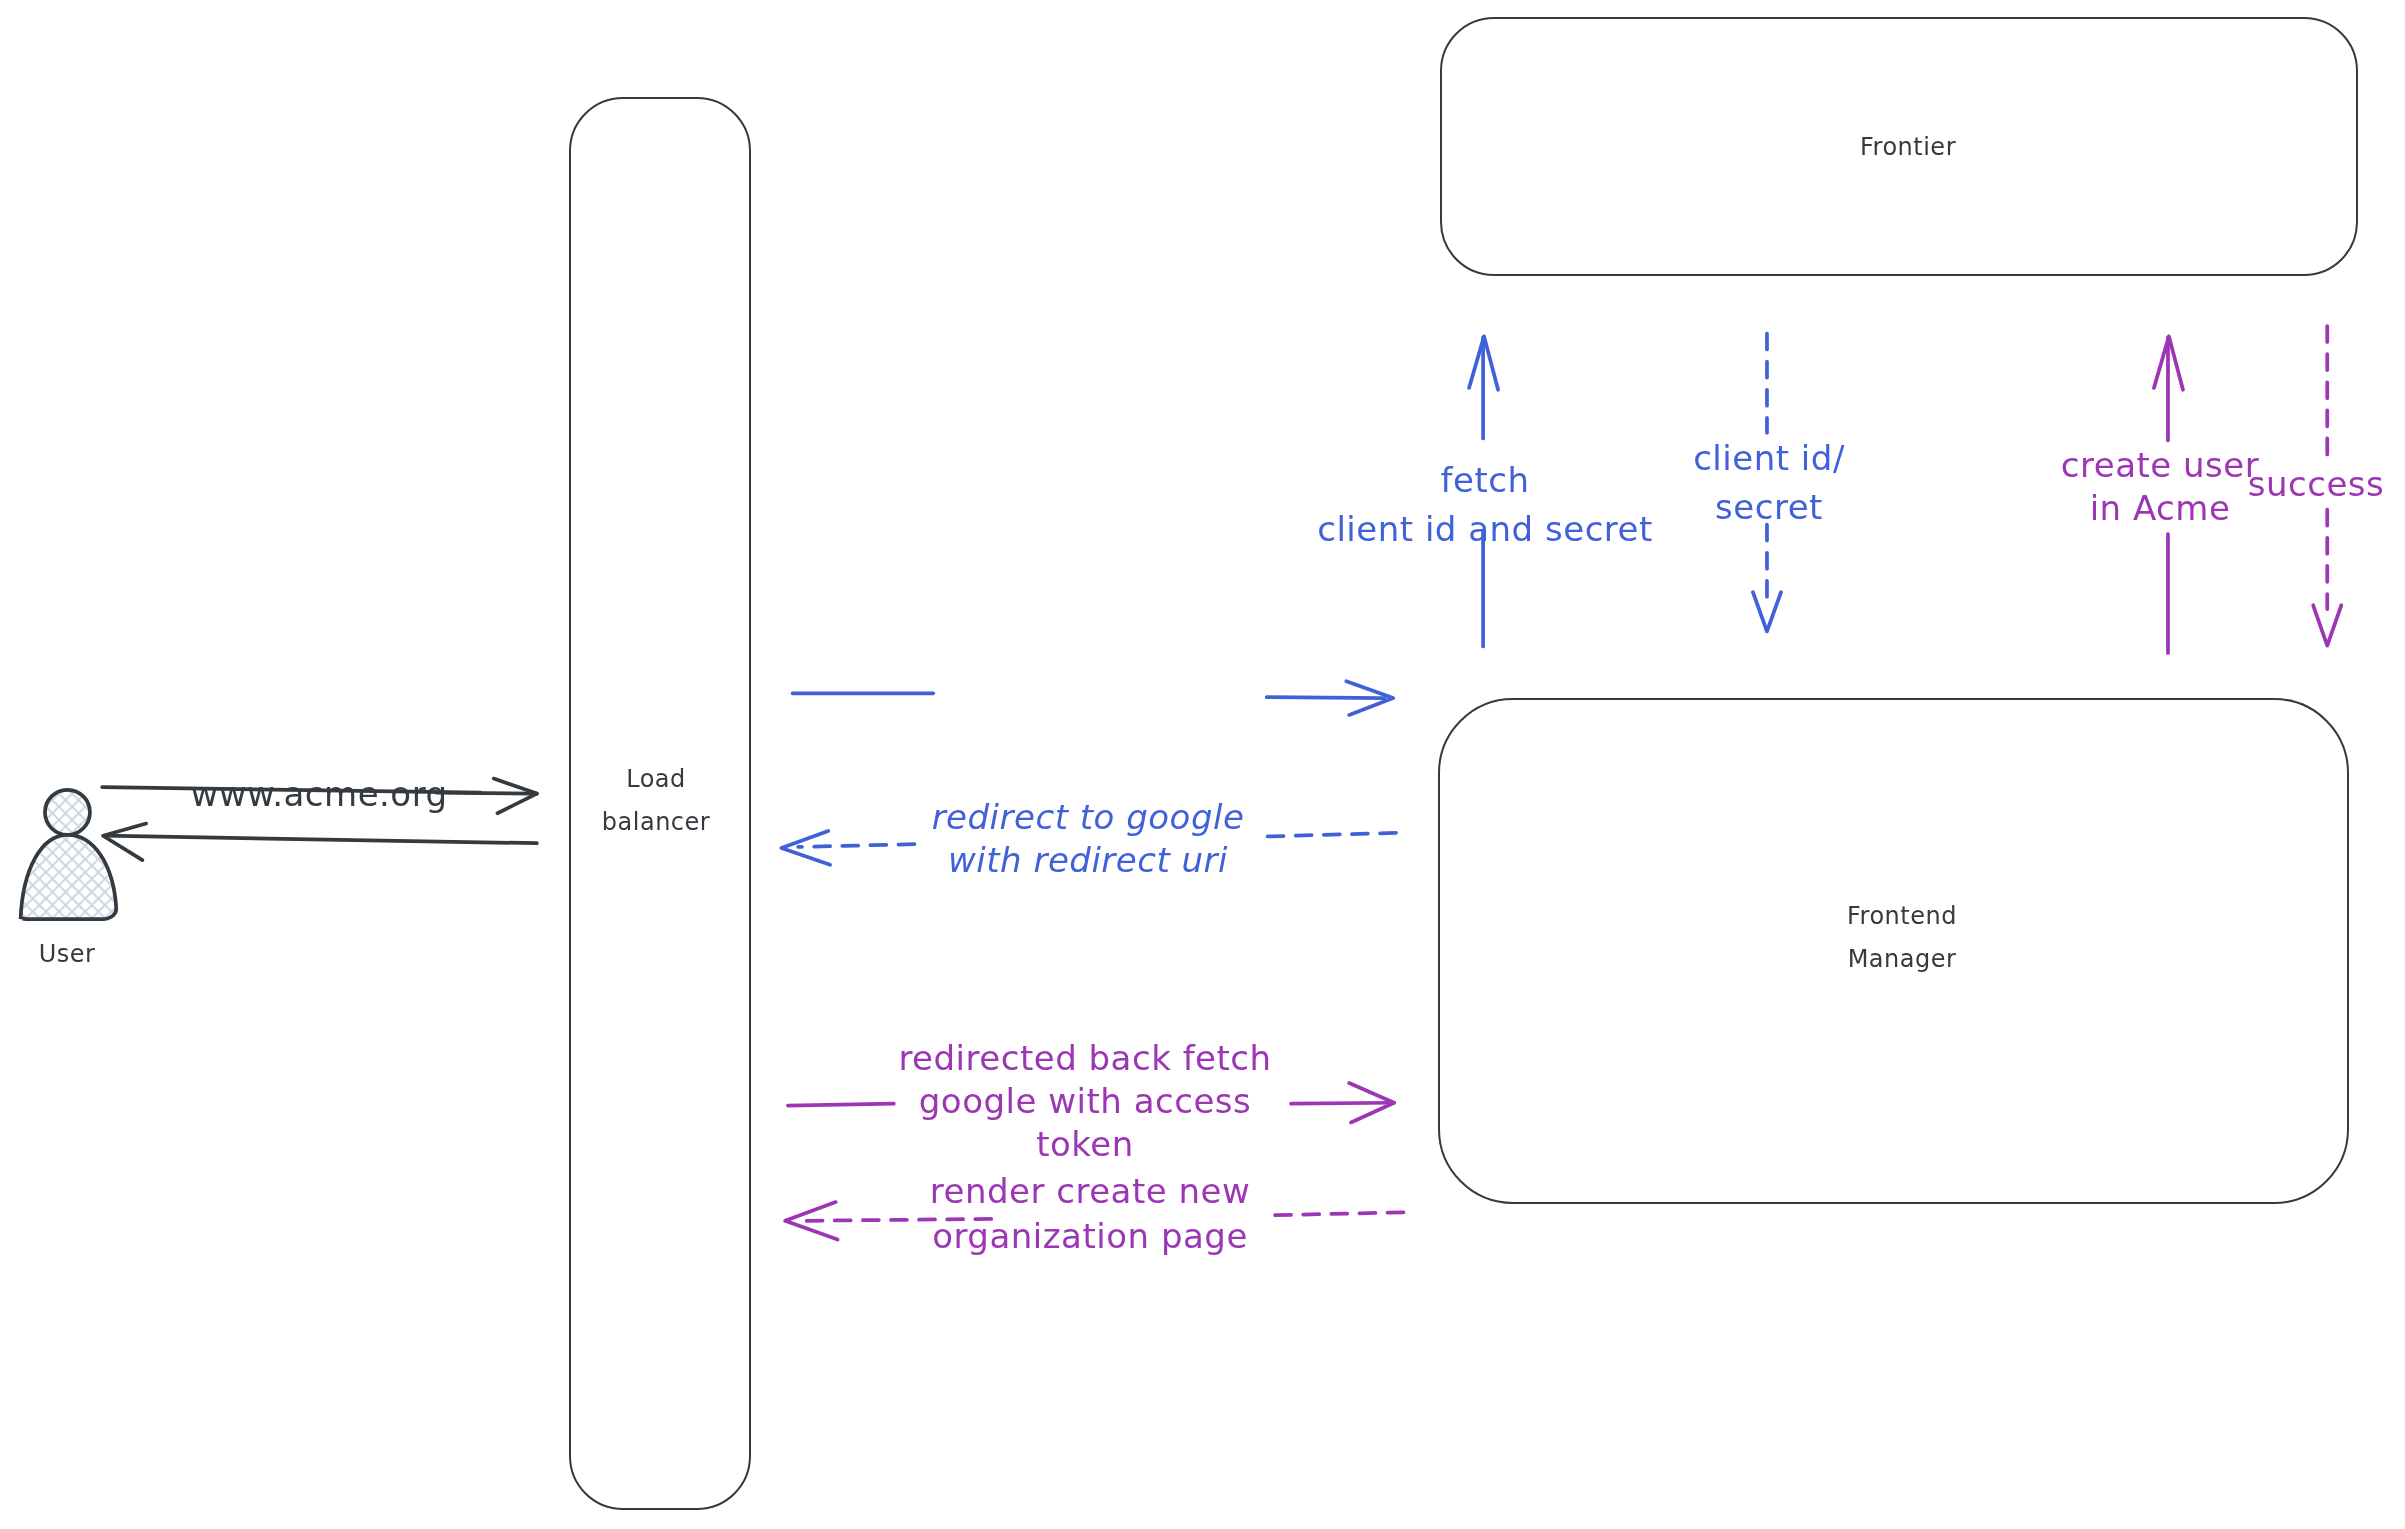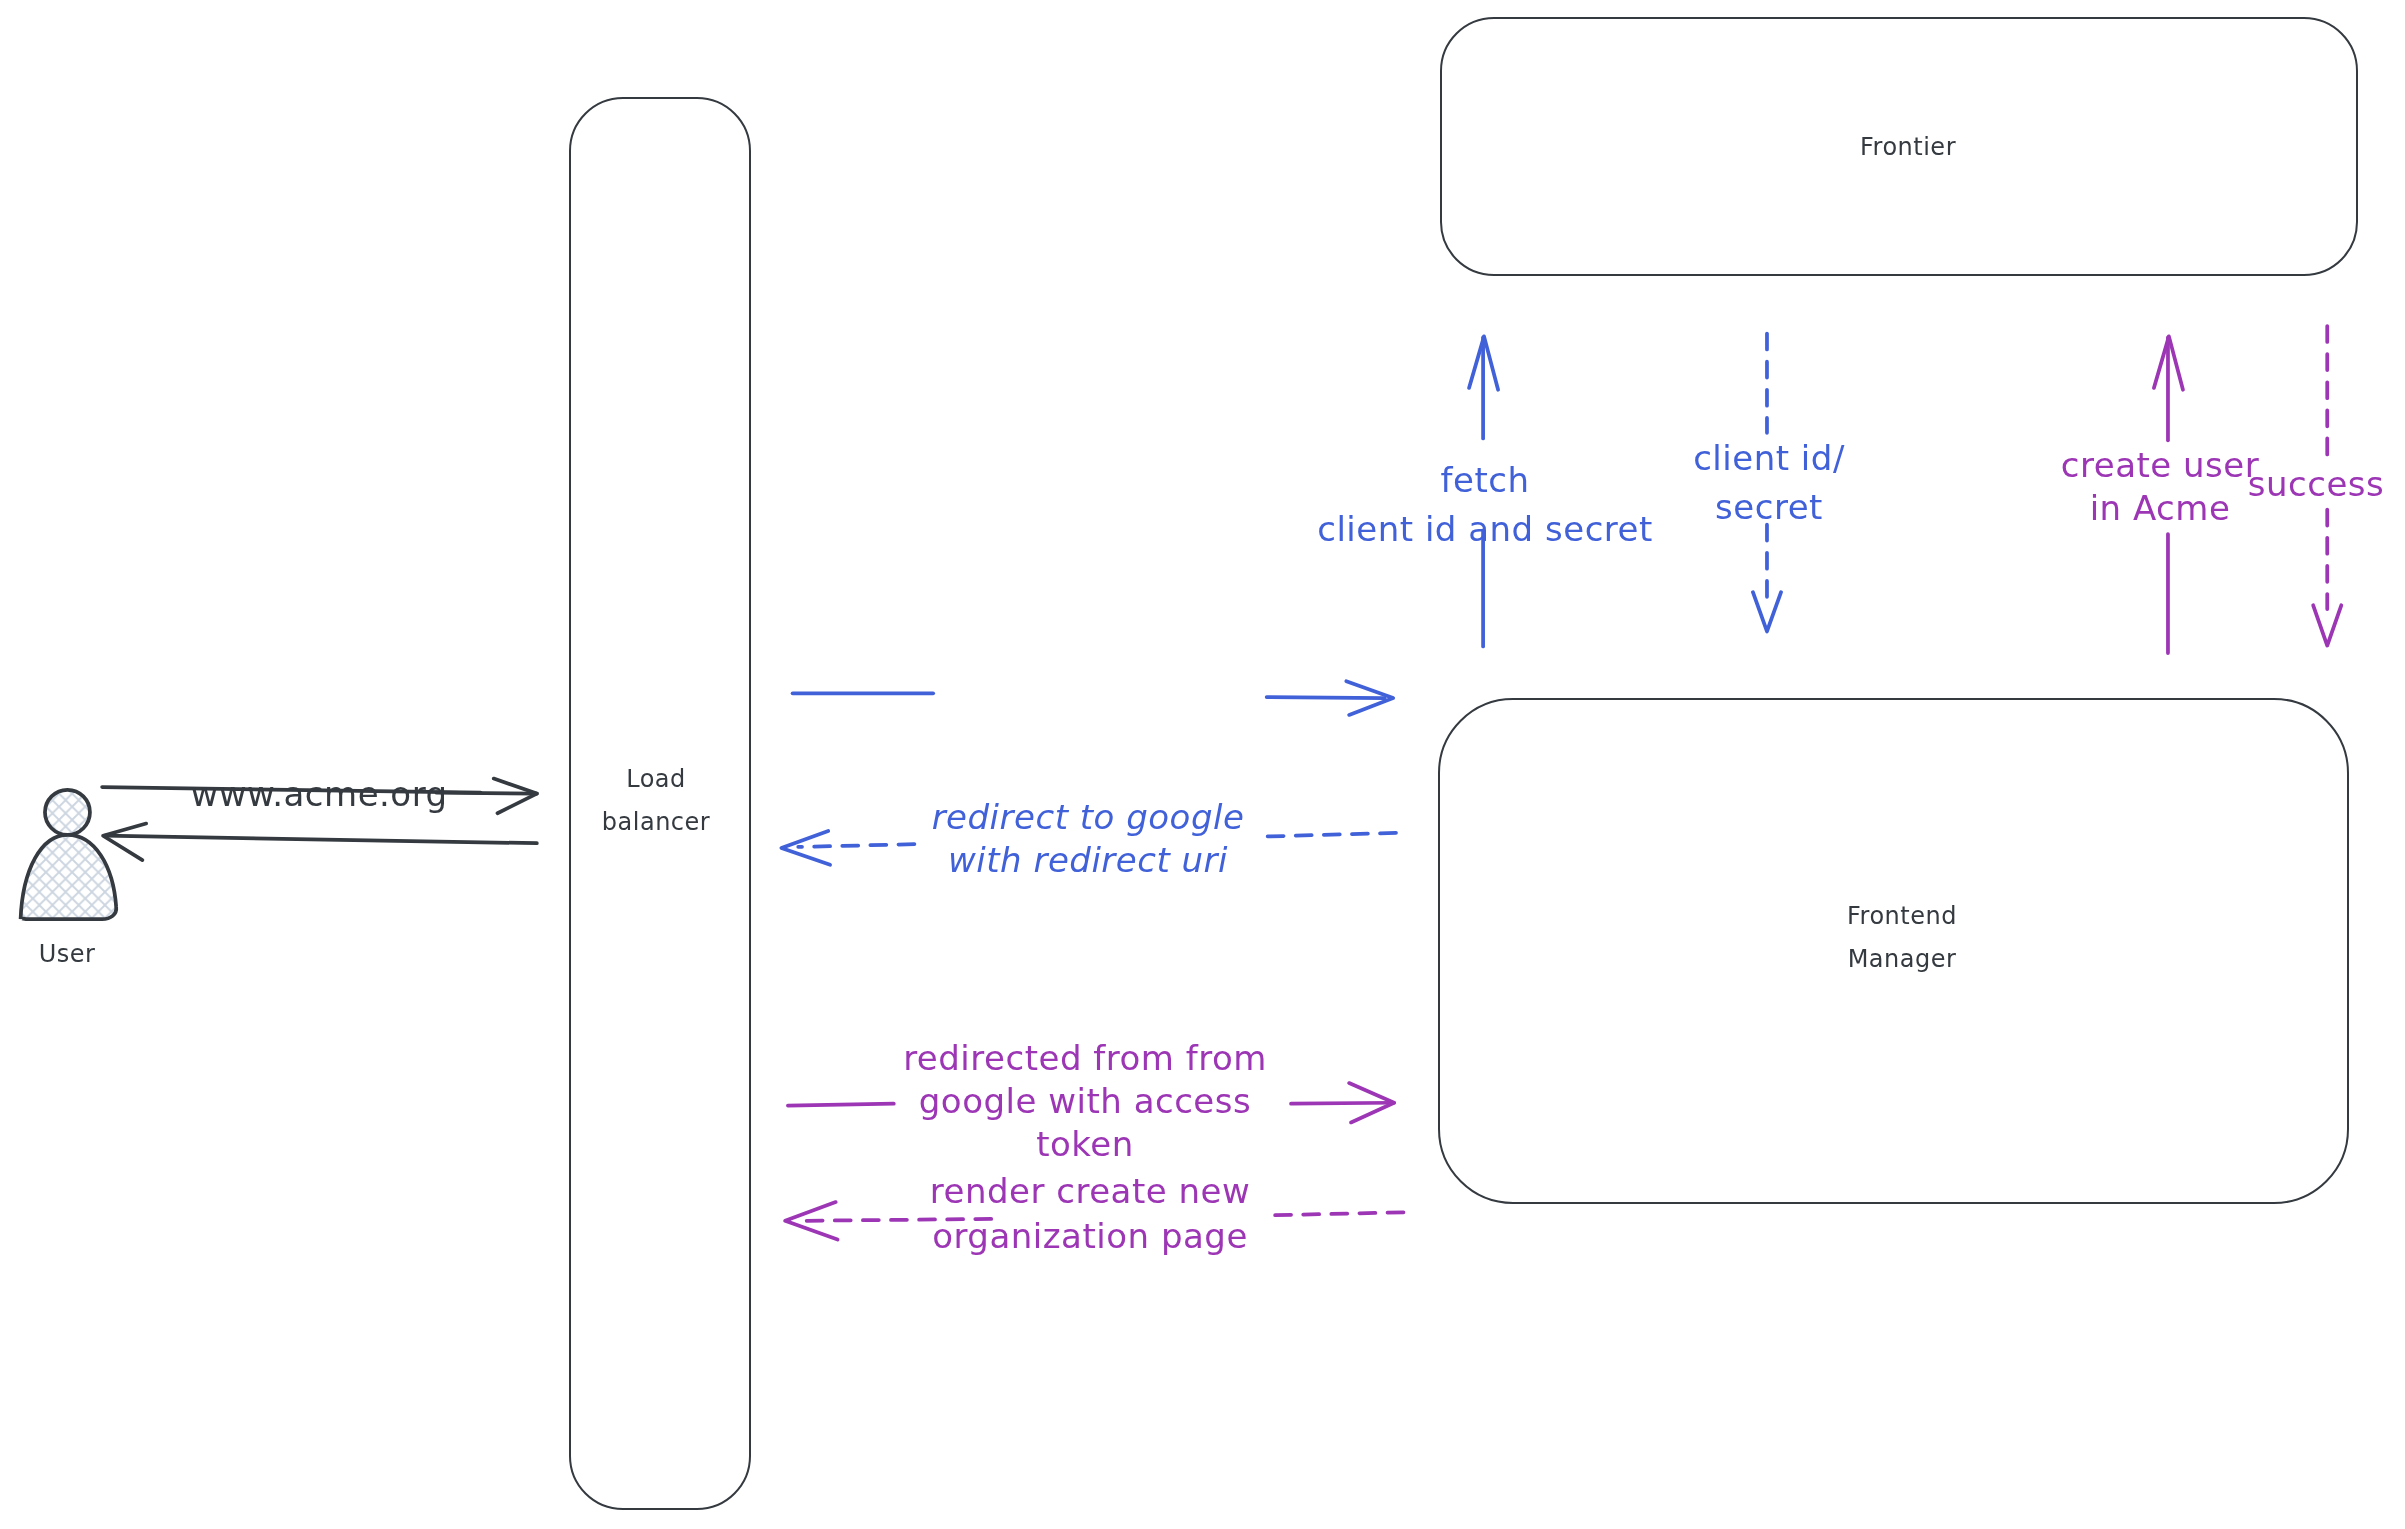--- a/index.html
+++ b/index.html
@@ -134,20 +134,20 @@
   <div class="label" style="left:319px;top:794px;">www.acme.org</div>
   <div class="label c-blue" style="left:1088px;top:839px;font-style:italic;">redirect to google
 with redirect uri</div>
   <div class="label c-blue" style="left:1485px;top:505px;line-height:49px;">fetch
 client id and secret</div>
   <div class="label c-blue" style="left:1769px;top:483px;line-height:49px;">client id/
 secret</div>
   <div class="label c-purple" style="left:2160px;top:487px;">create user
 in Acme</div>
   <div class="label c-purple" style="left:2316px;top:484px;">success</div>
-  <div class="label c-purple" style="left:1085px;top:1101px;">redirected from from
+  <div class="label c-purple" style="left:1085px;top:1101px;">redirected back fetch
 google with access
 token</div>
   <div class="label c-purple" style="left:1090px;top:1214px;line-height:45px;">render create new
 organization page</div>
 
 </div>
 
 
 </body></html>

